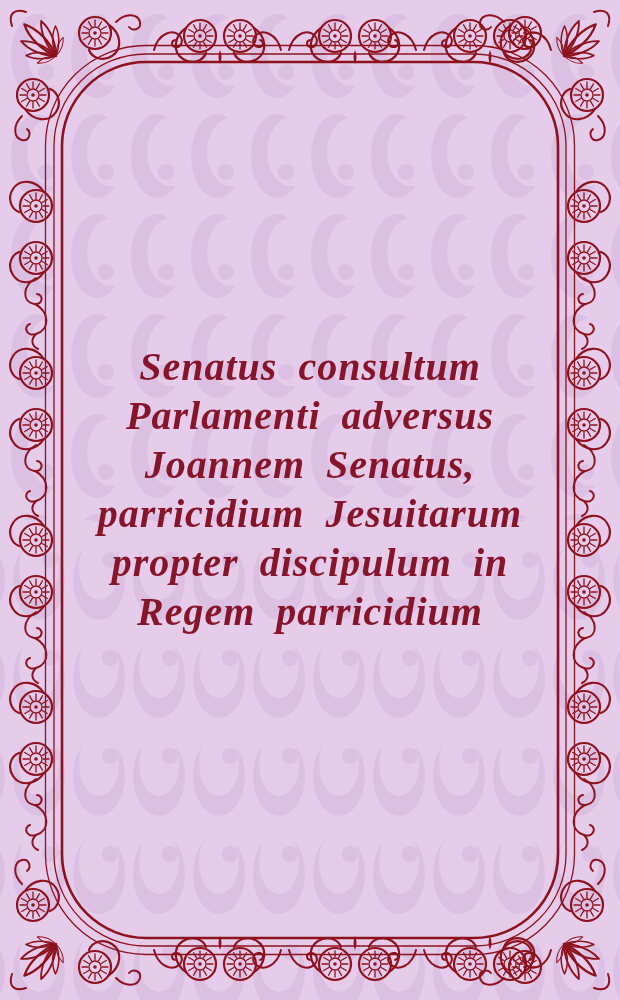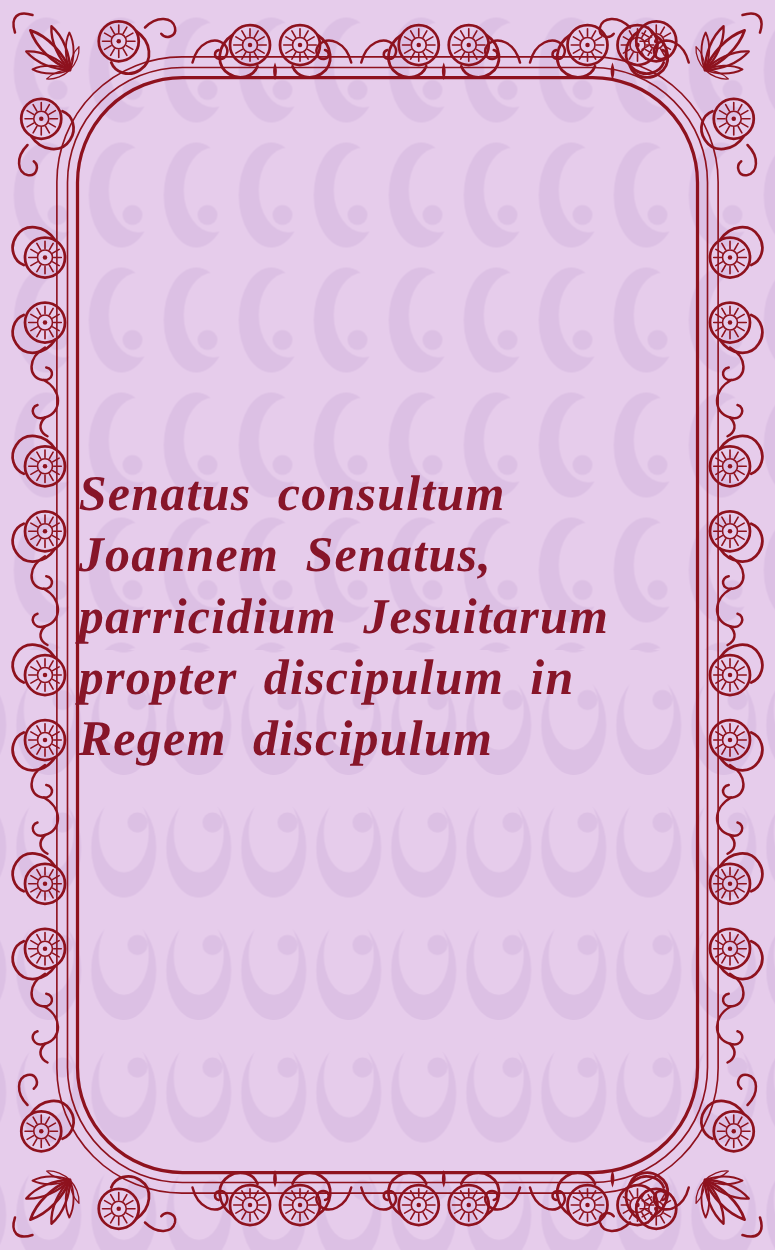--- a/index.html
+++ b/index.html
@@ -13,21 +13,21 @@
   
   .pat{fill:var(--pattern,#dcc0e4);}
   .patbg{fill:var(--bg,#e6cceb);}
   
   .orn{stroke:var(--ornament,#8e121e);fill:none;stroke-linecap:round;stroke-linejoin:round;}
   .ornf{fill:var(--ornament,#8e121e);stroke:none;}
   .w12{stroke-width:1.3;} .w2{stroke-width:2;} .w22{stroke-width:2.2;} .w26{stroke-width:2.6;}
   
   .title-block{
     position:absolute;left:63px;right:63px;top:342px;
-    z-index:3;margin-top:28px;
+    text-align:center;z-index:3;
   }
   .title-line{
     font-family:"Liberation Serif", serif;
     font-style:italic;font-weight:700;
     font-size:40px;line-height:49px;
     letter-spacing:1px;word-spacing:10px;
     color:var(--text,#871529);
     white-space:nowrap;
   }
 </style>
@@ -129,19 +129,20 @@
     <g>
       <use href="#corner"></use>
       <use href="#corner" transform="translate(620,0) scale(-1,1)"></use>
       <use href="#corner" transform="translate(0,1000) scale(1,-1)"></use>
       <use href="#corner" transform="translate(620,1000) scale(-1,-1)"></use>
     </g>
   </svg>
 
   <div class="title-block">
     <div class="title-line">Senatus consultum</div>
+    <div class="title-line">Parlamenti adversus</div>
     <div class="title-line">Joannem Senatus,</div>
     <div class="title-line">parricidium Jesuitarum</div>
     <div class="title-line">propter discipulum in</div>
-    <div class="title-line">Regem discipulum</div>
+    <div class="title-line">Regem parricidium</div>
   </div>
 
 </div>
 
 </body></html>

